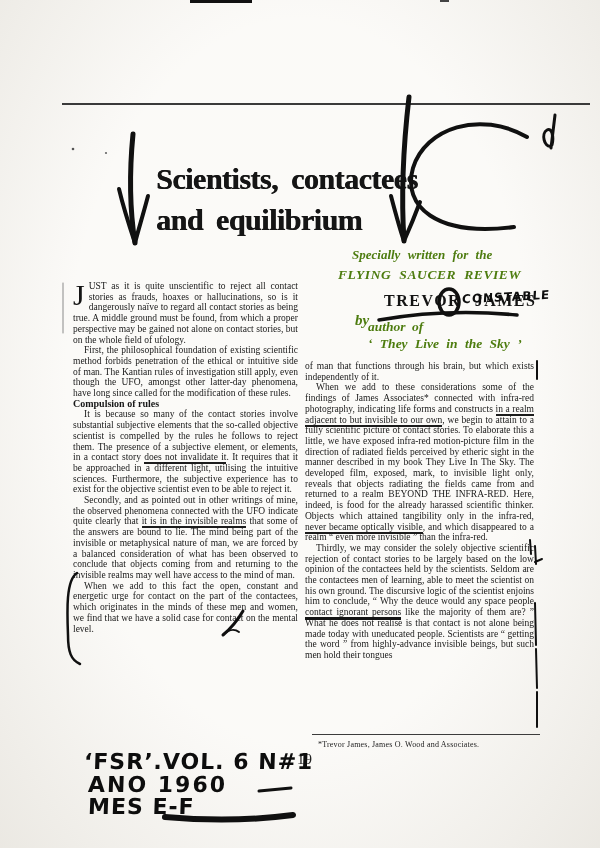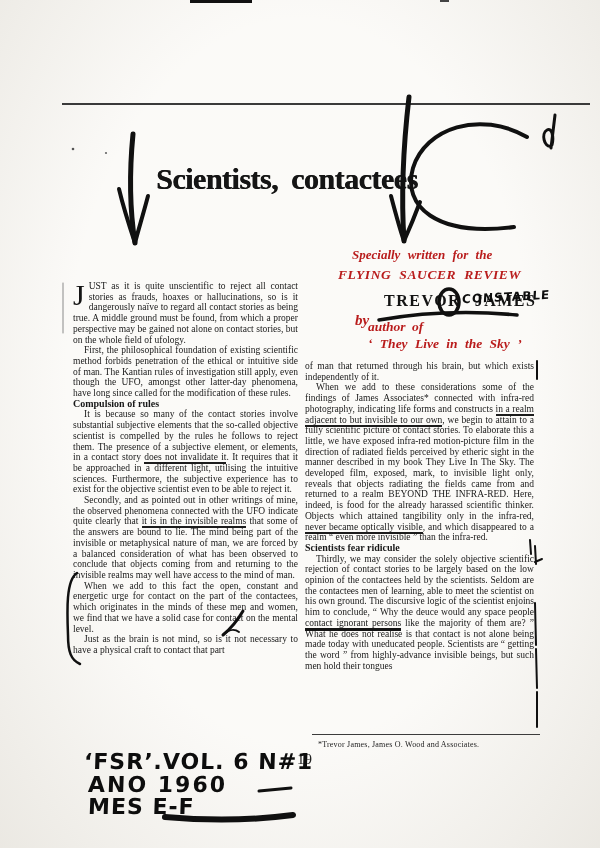--- a/index.html
+++ b/index.html
@@ -20,21 +20,21 @@
   
   .headline{
     left:156px;top:158px;width:300px;
     font-weight:bold;font-size:30px;line-height:41px;
     letter-spacing:-0.5px;word-spacing:6px;color:#151515;
     text-shadow:0.5px 0 0 #151515;
     white-space:nowrap;
   }
 
   
-  .byl{font-style:italic;font-weight:bold;color:#b91c1c;white-space:nowrap;}
+  .byl{font-style:italic;font-weight:bold;color:#4d7c0f;white-space:nowrap;}
   .byl-1{left:352px;top:247px;font-size:13px;word-spacing:4px;}
   .byl-2{left:338px;top:267px;font-size:13.5px;word-spacing:4px;letter-spacing:.6px;}
   .byl-by{left:355px;top:293px;font-size:15px;margin-top:19px;}
   .byl-name{left:384px;top:292px;font-size:16px;font-style:normal;font-weight:bold;letter-spacing:1.5px;word-spacing:8px;color:#141414;}
   .byl-4{left:368px;top:319px;font-size:13.5px;word-spacing:3px;}
   .byl-5{left:368px;top:336px;font-size:13.5px;word-spacing:4px;text-align:center;}
 
   
   .marker{font-family:"DejaVu Sans", sans-serif;font-weight:bold;color:#0d0d0d;white-space:nowrap;}
   .hw-constable{left:462px;top:290px;font-size:12px;letter-spacing:1px;transform:rotate(-3deg) skewX(-6deg);}
@@ -65,44 +65,43 @@
 <body>
 
 <div class="page-shade"></div>
 
 <div class="abs top-mark"></div>
 <div class="abs top-tick"></div>
 <div class="abs top-rule"></div>
 
 <div class="abs headline">
   <span>Scientists, contactees</span><br>
+  <span>and equilibrium</span>
 </div>
 
 <div class="abs byl byl-1">Specially written for the</div>
 <div class="abs byl byl-2">FLYING SAUCER REVIEW</div>
 <div class="abs byl byl-by">by</div>
 <div class="abs byl-name">TREVOR JAMES</div>
 <div class="abs marker hw-constable">CONSTABLE</div>
 <div class="abs byl byl-4">author of</div>
 <div class="abs byl byl-5">‘ They Live in the Sky ’</div>
 
 <div class="abs col col-left">
   <p class="noindent"><span class="dropcap">J</span><span>UST as it is quite unscientific to reject all contact stories as frauds, hoaxes or hallucinations, so is it dangerously naïve to regard all contact stories as being true. A middle ground must be found, from which a proper perspective may be gained not alone on contact stories, but on the whole field of ufology.</span></p>
   <p><span>First, the philosophical foundation of existing scientific method forbids penetration of the ethical or intuitive side of man. The Kantian rules of investigation still apply, even though the UFO, amongst other latter-day phenomena, have long since called for the modification of these rules.</span></p>
   <p class="subhead">Compulsion of rules</p>
   <p><span>It is because so many of the contact stories involve substantial subjective elements that the so-called objective scientist is compelled by the rules he follows to reject them. The presence of a subjective element, or elements, in a contact story </span><span class="hu">does not invalidate it</span><span>. It requires that it be approached in a different light, utilising the intuitive sciences. Furthermore, the subjective experience has to exist for the objective scientist even to be able to reject it.</span></p>
   <p><span>Secondly, and as pointed out in other writings of mine, the observed phenomena connected with the UFO indicate quite clearly that </span><span class="hu">it is in the invisible realms</span><span> that some of the answers are bound to lie. The mind being part of the invisible or metaphysical nature of man, we are forced by a balanced consideration of what has been observed to conclude that objects coming from and returning to the invisible realms may well have access to the mind of man.</span></p>
   <p><span>When we add to this fact the open, constant and energetic urge for contact on the part of the contactees, which originates in the </span><span class="it">minds</span><span> of these men and women, we find that we have a solid case for contact on the mental level.</span></p>
-  <p><span>Just as the brain is not mind, so is it not necessary to have a physical craft to contact that part</span></p>
 </div>
 
 <div class="abs col col-right">
-  <p class="noindent"><span>of man that returned </span><span class="it">through</span><span> his brain, but which exists independently of it.</span></p>
+  <p class="noindent"><span>of man that functions </span><span class="it">through</span><span> his brain, but which exists independently of it.</span></p>
   <p><span>When we add to these considerations some of the findings of James Associates* connected with infra-red photography, indicating life forms and constructs </span><span class="hu">in a realm adjacent to but invisible to our own</span><span>, we begin to attain to a </span><span class="it">fully</span><span> scientific picture of contact stories. To elaborate this a little, we have exposed infra-red motion-picture film in the direction of radiated fields perceived by </span><span class="it">etheric sight</span><span> in the manner described in my book </span><span class="it">They Live In The Sky</span><span>. The developed film, exposed, mark, to invisible light only, reveals that objects radiating the fields came from and returned to a realm BEYOND THE INFRA-RED. Here, indeed, is food for the already harassed scientific thinker. Objects which attained tangibility only in the infra-red, </span><span class="hu">never became optically visible</span><span>, and which disappeared to a realm “ even more invisible ” than the infra-red.</span></p>
-  <p class="subhead">Scientists fear ridicule</p>
   <p><span>Thirdly, we may consider the solely objective scientific rejection of contact stories to be largely based on the low opinion of the contactees held by the scientists. Seldom are the contactees men of learning, able to meet the scientist on his own ground. The discursive logic of the scientist enjoins him to conclude, “ Why the deuce would any space people </span><span class="hu-heavy">contact ignorant persons</span><span> like the majority of them are? ” What he does not realise is that contact is not alone being made today with uneducated people. Scientists are “ getting the word ” from highly-advance invisible beings, but such men hold their tongues</span></p>
 </div>
 
 <div class="abs foot-rule"></div>
 <div class="abs footnote">*Trevor James, James O. Wood and Associates.</div>
 <div class="abs page-num">19</div>
 
 <div class="abs marker hw-vol">‘FSR’.VOL. 6 N#1</div>
 <div class="abs marker hw-ano">ANO 1960</div>
 <div class="abs marker hw-mes">MES E-F</div>

